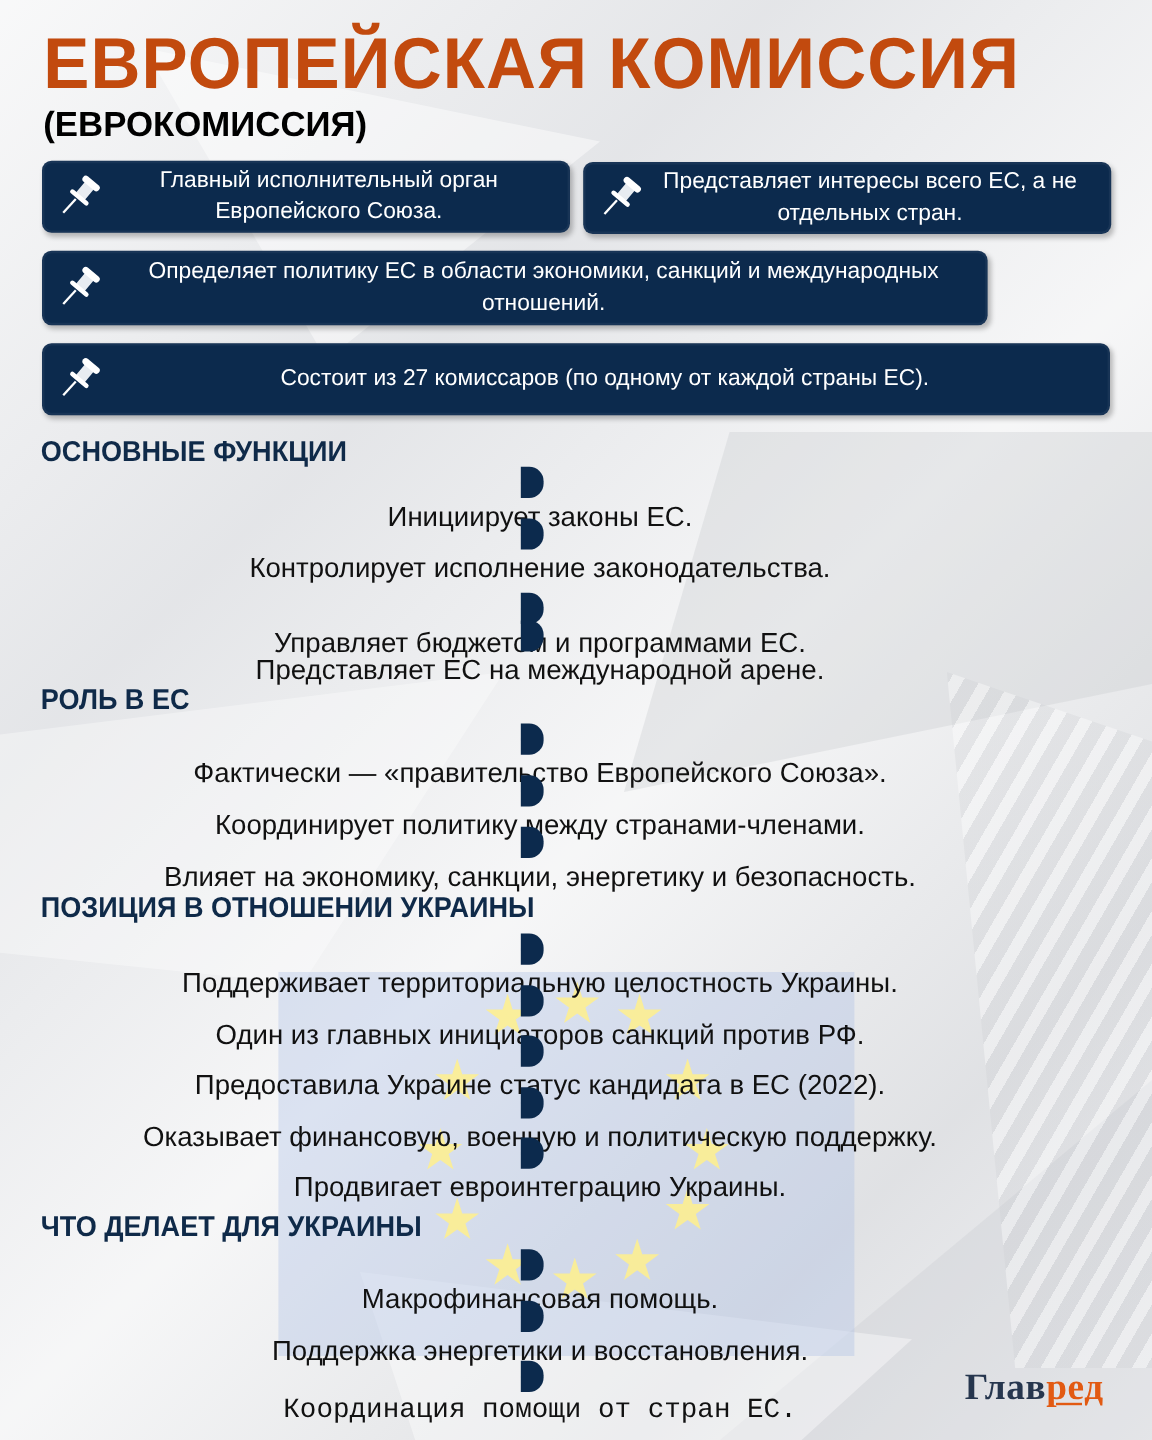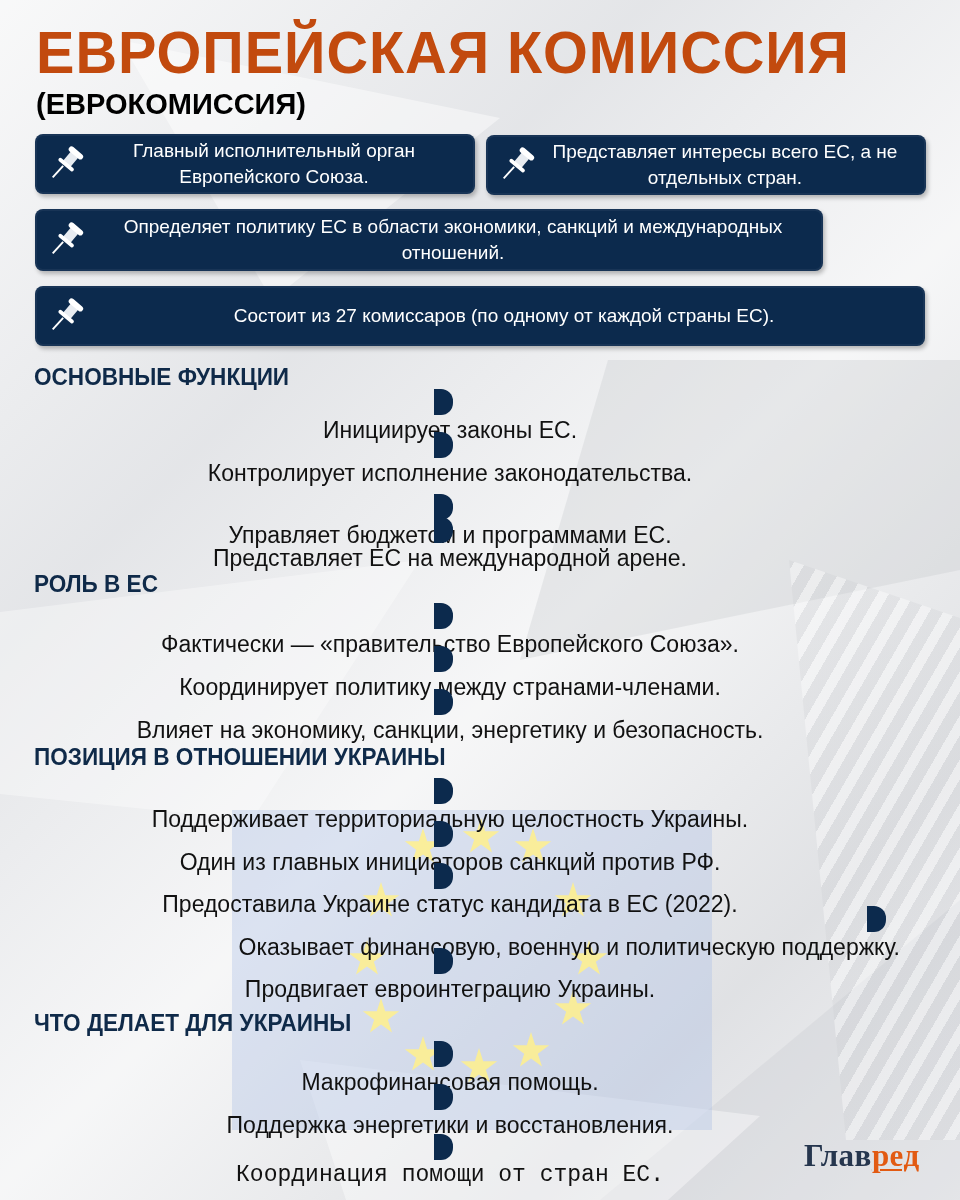--- a/index.html
+++ b/index.html
@@ -217,21 +217,21 @@
       <span class="label">Поддерживает территориальную целостность Украины.</span>
     </div>
   <div class="bullet" style="top:821px;">
       <span class="tab"></span>
       <span class="label">Один из главных инициаторов санкций против РФ.</span>
     </div>
   <div class="bullet" style="top:863px;">
       <span class="tab"></span>
       <span class="label">Предоставила Украине статус кандидата в ЕС (2022).</span>
     </div>
-  <div class="bullet" style="top:906px;align-items:flex-end;">
+  <div class="bullet" style="top:906px;">
       <span class="tab"></span>
       <span class="label">Оказывает финансовую, военную и политическую поддержку.</span>
     </div>
   <div class="bullet" style="top:948px;">
       <span class="tab"></span>
       <span class="label">Продвигает евроинтеграцию Украины.</span>
     </div>
 
   <div class="section-title" style="top:1008px;">ЧТО ДЕЛАЕТ ДЛЯ УКРАИНЫ</div>
   <div class="bullet" style="top:1041px;">

